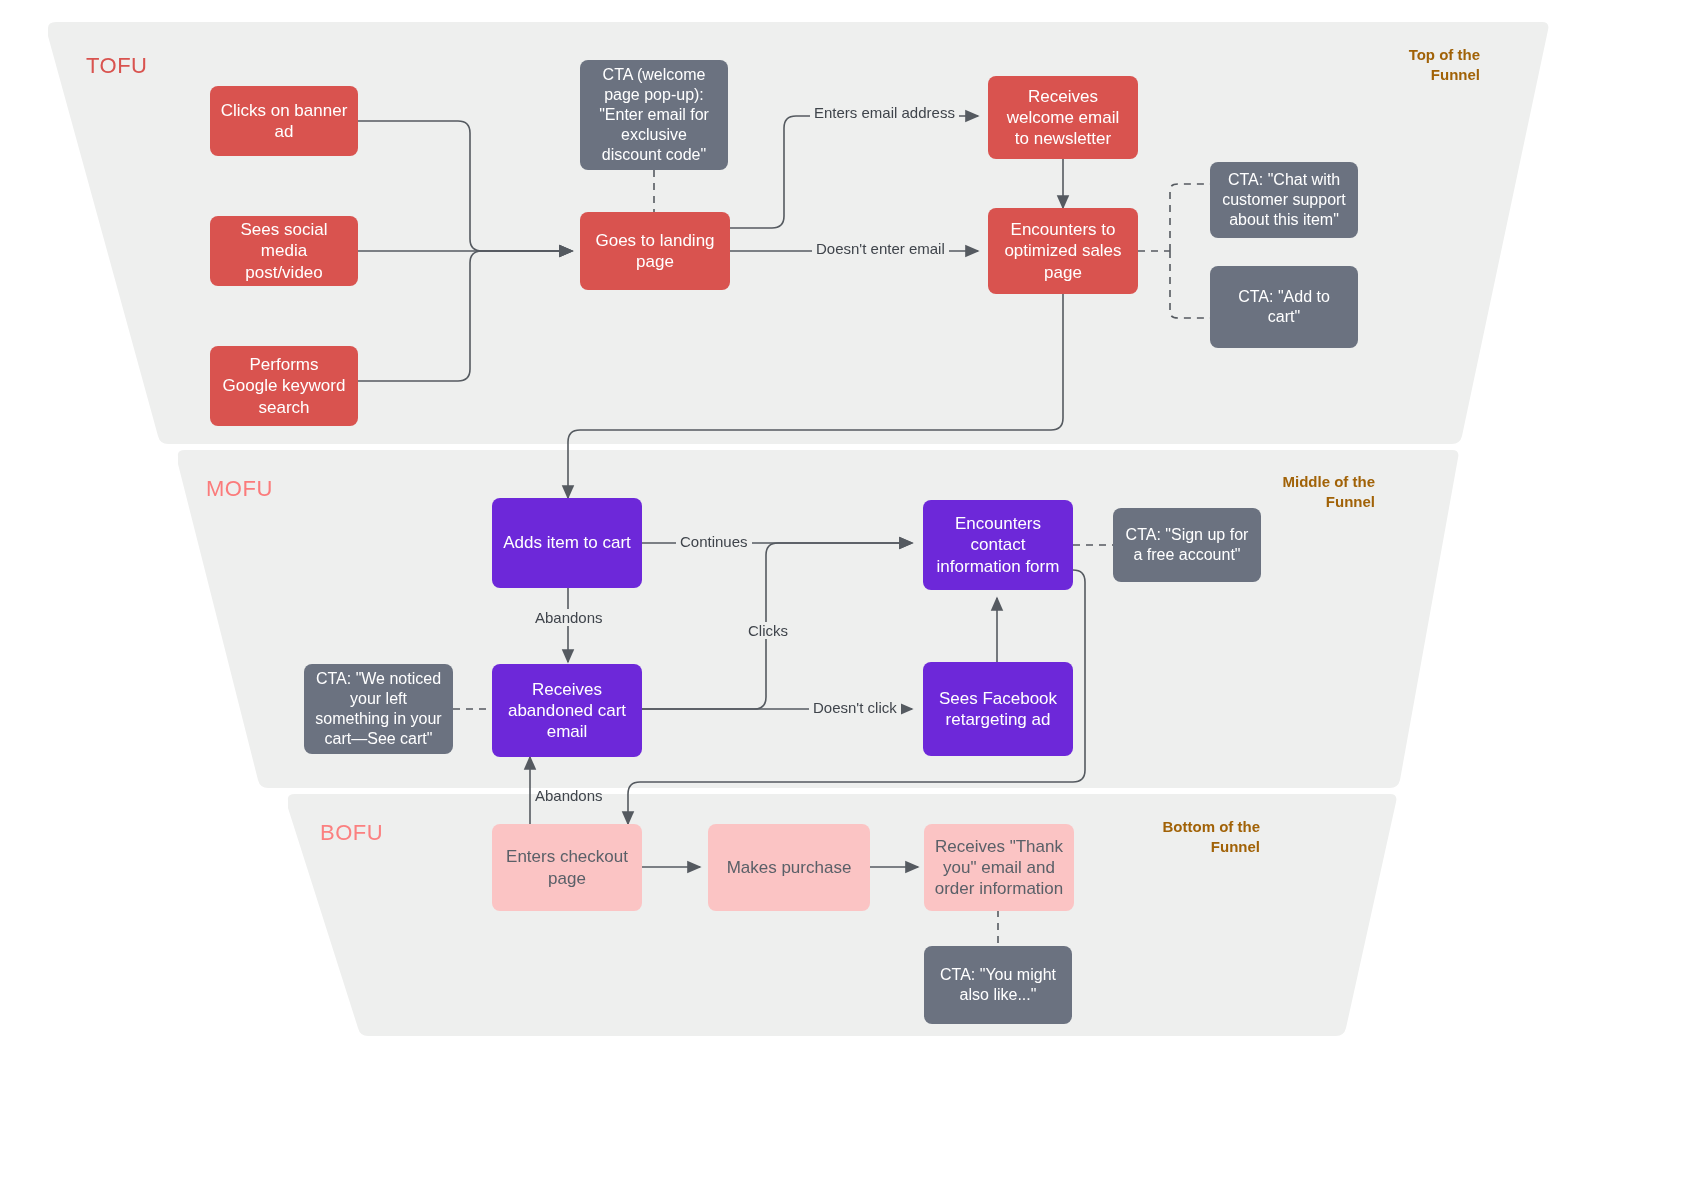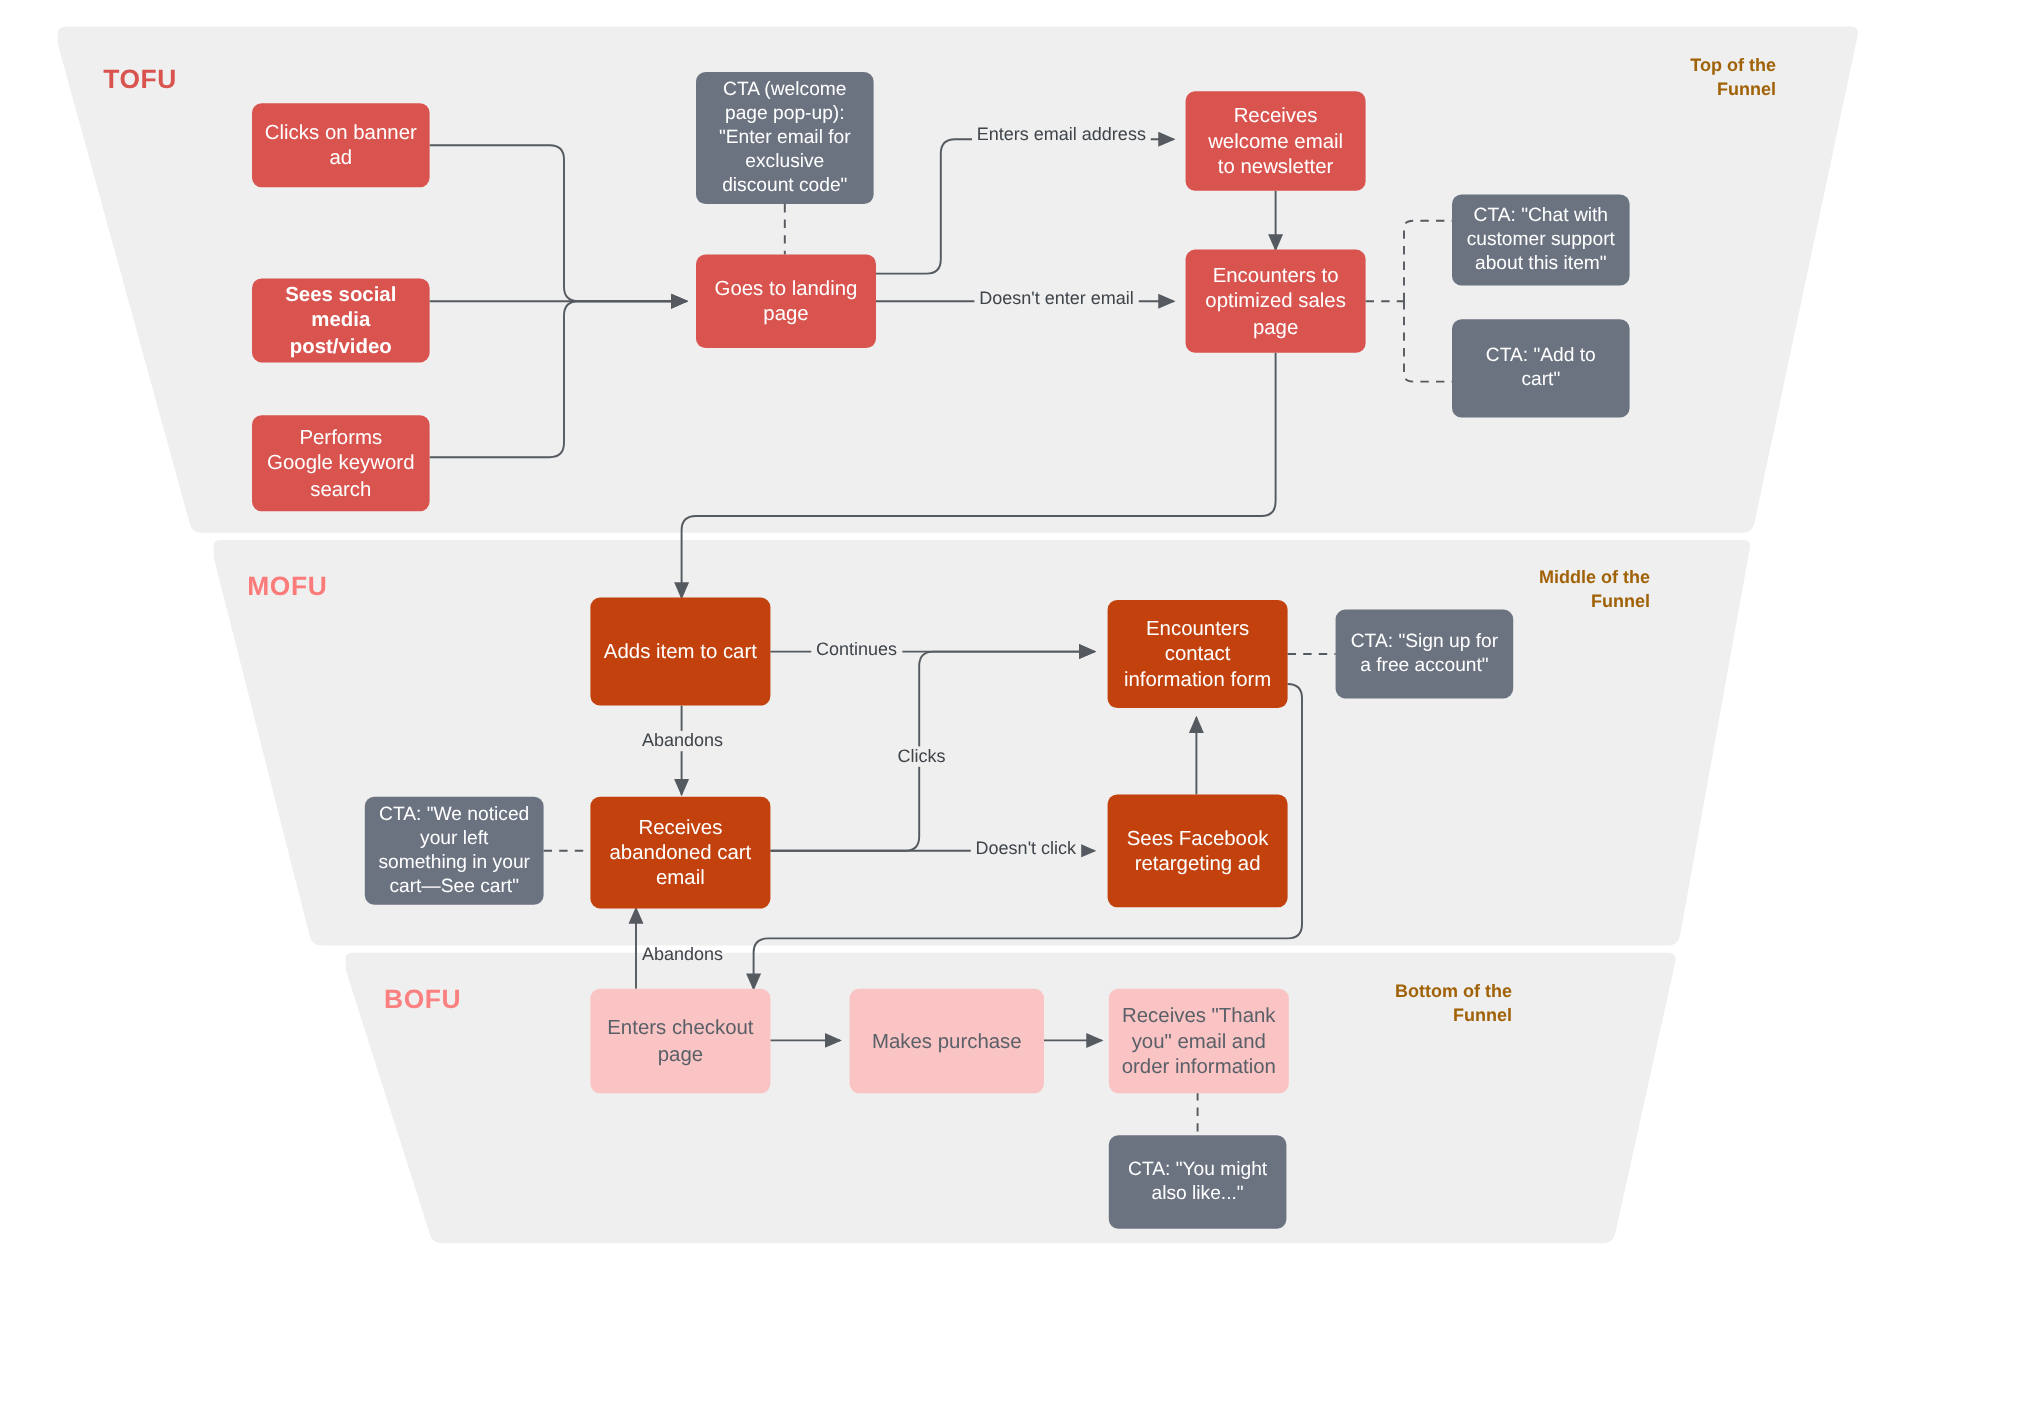--- a/index.html
+++ b/index.html
@@ -2,24 +2,24 @@
 <html><head>
 <meta charset="utf-8">
 <style>
   html,body{margin:0;padding:0;background:#ffffff;}
   body{font-family:"Liberation Sans",sans-serif;}
   #stage{position:relative;width:1694px;height:1184px;overflow:hidden;background:#fff;}
   #wires{position:absolute;left:0;top:0;width:1694px;height:1184px;}
   .node{position:absolute;box-sizing:border-box;border-radius:8px;display:flex;align-items:center;
         justify-content:center;text-align:center;line-height:1.25;padding:6px 10px;}
   .tofu-node{background:#d9534f;color:#ffffff;font-size:17px;}
-  .mofu-node{background:#c2410c;color:#ffffff;font-size:17px;}
+  .mofu-node{background:#6d28d9;color:#ffffff;font-size:17px;}
   .bofu-node{background:#fbc4c4;color:#5a6068;font-size:17px;}
   .cta-node{background:#6b7280;color:#ffffff;font-size:16px;}
-  .stage-label{position:absolute;font-weight:bold;font-size:22px;letter-spacing:.5px;}
+  .stage-label{position:absolute;font-weight:normal;font-size:22px;letter-spacing:.5px;}
   .tofu-label{color:#d9534f;}
   .mofu-label{color:#fb7b7b;}
   .bofu-label{color:#fb8080;}
   .corner-label{position:absolute;font-weight:bold;font-size:15px;color:#a16207;text-align:right;line-height:1.3;}
   .edge-label{position:absolute;font-size:15px;color:#3f444b;background:#eeefee;padding:0 4px;white-space:nowrap;}
   .edge-label.onwhite{background:transparent;}
 </style>
 </head>
 <body>
 
@@ -90,21 +90,21 @@
   <div class="corner-label" style="left:1220px;top:472px;width:155px;">
     <div>Middle of the</div>
     <div>Funnel</div>
   </div>
   <div class="corner-label" style="left:1100px;top:817px;width:160px;">
     <div>Bottom of the</div>
     <div>Funnel</div>
   </div>
 
   <div class="node tofu-node" style="left:210px;top:86px;width:148px;height:70px;">Clicks on banner ad</div>
-  <div class="node tofu-node" style="left:210px;top:232px;width:148px;height:70px;font-weight:bold;">Sees social media post/video</div>
+  <div class="node tofu-node" style="left:210px;top:216px;width:148px;height:70px;">Sees social media post/video</div>
   <div class="node tofu-node" style="left:210px;top:346px;width:148px;height:80px;">Performs Google keyword search</div>
 
   <div class="node cta-node" style="left:580px;top:60px;width:148px;height:110px;">CTA (welcome page pop-up): "Enter email for exclusive discount code"</div>
 
   <div class="node tofu-node" style="left:580px;top:212px;width:150px;height:78px;">Goes to landing page</div>
 
   <div class="node tofu-node" style="left:988px;top:76px;width:150px;height:83px;">Receives welcome email to newsletter</div>
 
   <div class="node tofu-node" style="left:988px;top:208px;width:150px;height:86px;">Encounters to optimized sales page</div>
 

